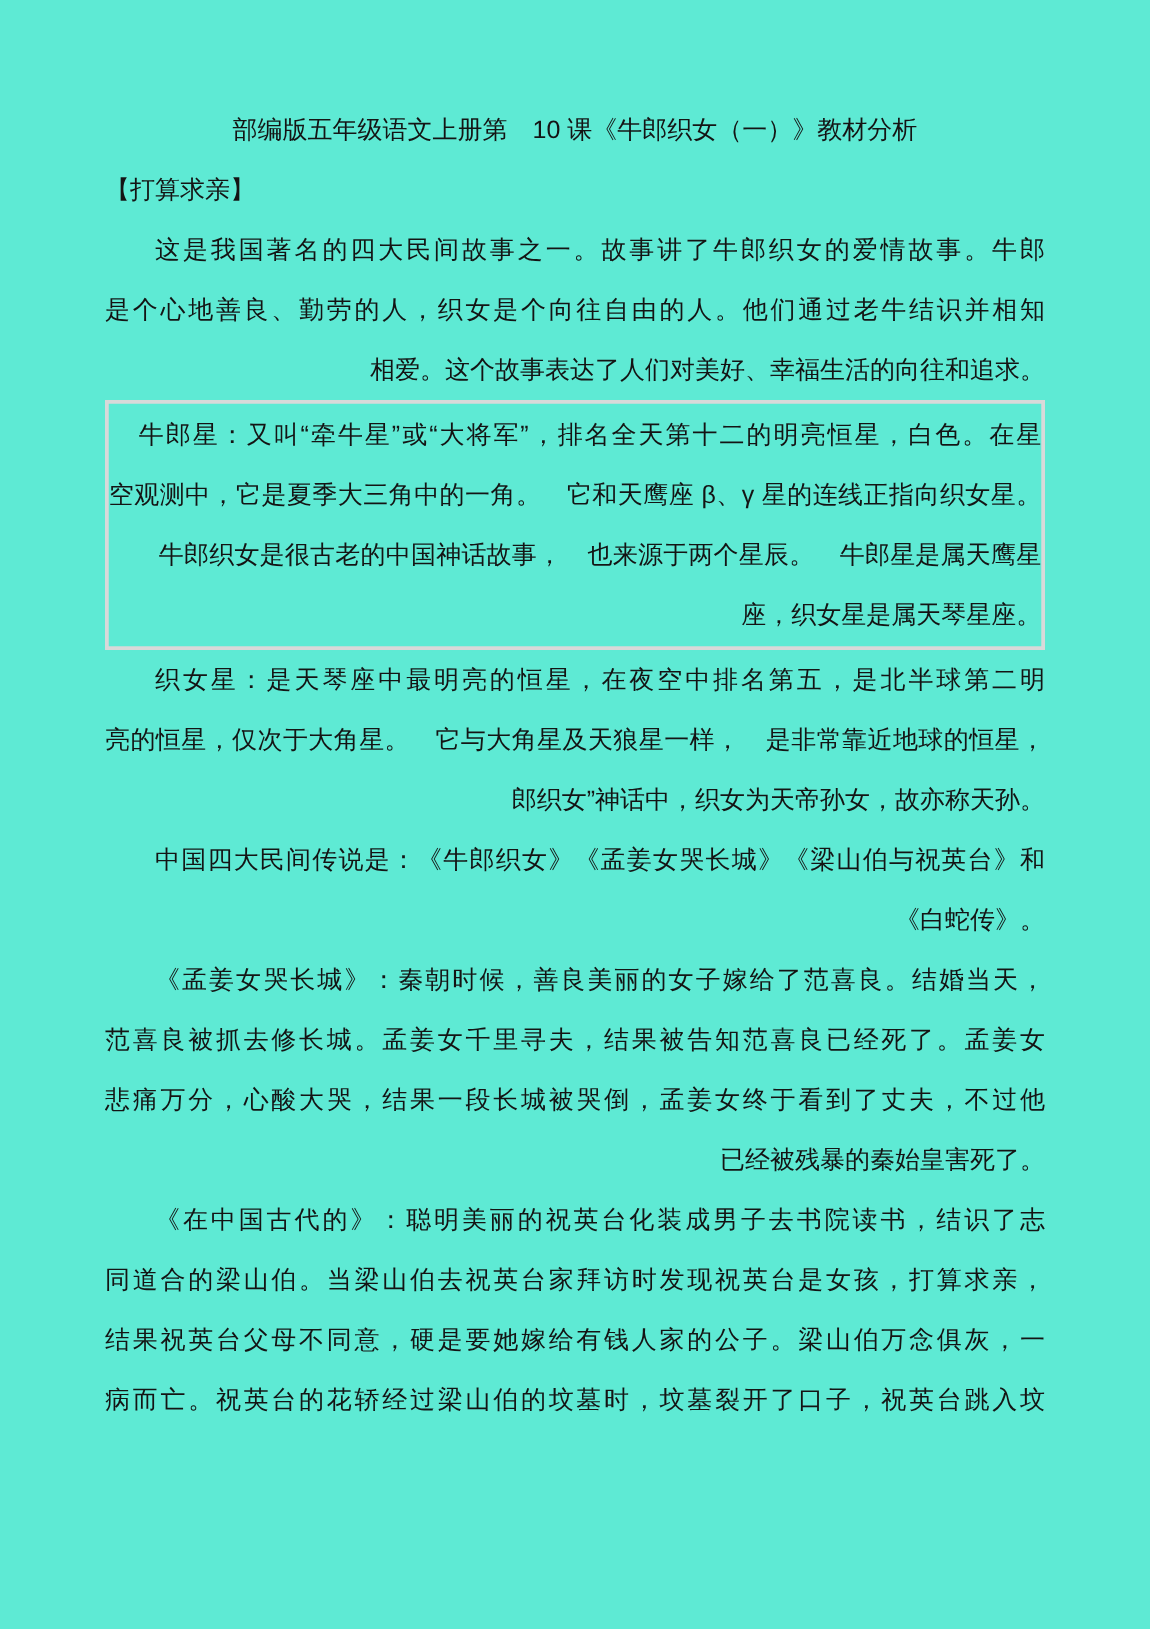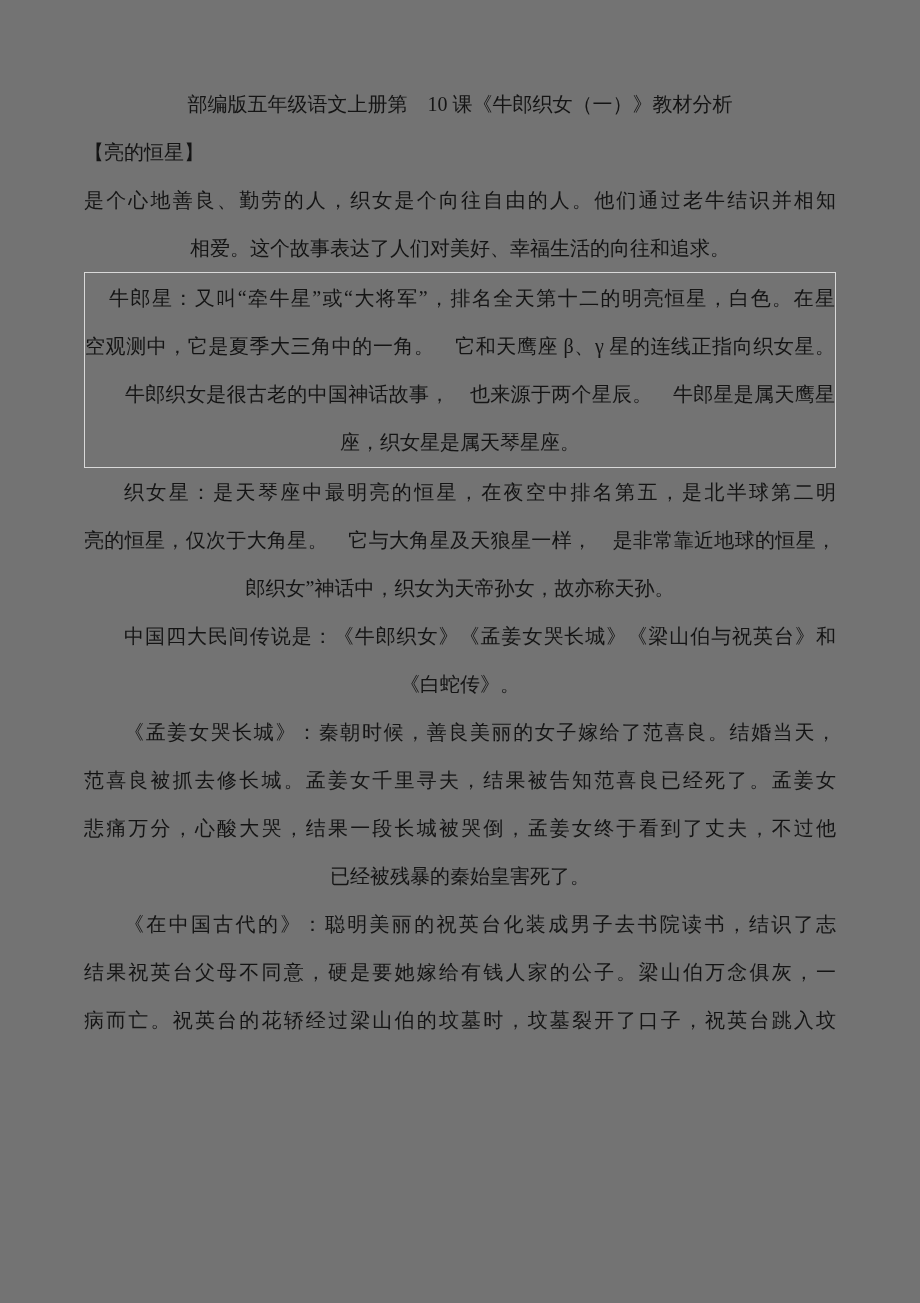--- a/index.html
+++ b/index.html
@@ -4,23 +4,23 @@
 <style>
   html, body {
     margin: 0;
     padding: 0;
     background: #ffffff;
   }
   .page {
     position: relative;
     width: 920px;
     height: 1303px;
-    background: #737373;
+    background: #5eead4;
     color: #141414;
-    font-family: Liberation Serif, serif;
+    font-family: Liberation Sans, sans-serif;
     overflow: hidden;
   }
   .content {
     position: absolute;
     left: 84px;
     top: 80px;
     width: 752px;
   }
   .doc-title {
     height: 48px;
@@ -35,41 +35,42 @@
     line-height: 48px;
     font-size: 20px;
     text-align: left;
     overflow: hidden;
   }
   .line {
     height: 48px;
     line-height: 48px;
     font-size: 20px;
     overflow: hidden;
-    text-align: center;
+    text-align: right;
   }
   .line.flush {
     text-align: justify;
     text-align-last: justify;
     text-justify: inter-ideograph;
   }
   .box {
-    border: 1px solid #14532d;
+    border: 3px solid #14532d;
     padding: 1px 0;
   }
 </style>
 </head>
 <body>
 
 <div class="page">
   <div class="content">
     <div class="doc-title">部编版五年级语文上册第　10 课《牛郎织女（一）》教材分析</div>
-    <div class="section-heading">【亮的恒星】</div>
+    <div class="section-heading">【打算求亲】</div>
     <div id="doc-body">
         <div>
+          <div class="line flush" style="text-indent: 2em;">这是我国著名的四大民间故事之一。故事讲了牛郎织女的爱情故事。牛郎</div>
           <div class="line flush">是个心地善良、勤劳的人，织女是个向往自由的人。他们通过老牛结识并相知</div>
           <div class="line">相爱。这个故事表达了人们对美好、幸福生活的向往和追求。</div>
         </div>
         <div class="box" style="border-color: rgb(217, 217, 217);">
           <div>
             <div class="line flush" style="text-indent: 1.2em;">牛郎星：又叫“牵牛星”或“大将军”，排名全天第十二的明亮恒星，白色。在星</div>
             <div class="line flush">空观测中，它是夏季大三角中的一角。　它和天鹰座 β、γ 星的连线正指向织女星。</div>
           </div>
           <div>
             <div class="line flush" style="text-indent: 2em;">牛郎织女是很古老的中国神话故事，　也来源于两个星辰。　牛郎星是属天鹰星</div>
@@ -86,18 +87,19 @@
           <div class="line">《白蛇传》。</div>
         </div>
         <div>
           <div class="line flush" style="text-indent: 2em;">《孟姜女哭长城》：秦朝时候，善良美丽的女子嫁给了范喜良。结婚当天，</div>
           <div class="line flush">范喜良被抓去修长城。孟姜女千里寻夫，结果被告知范喜良已经死了。孟姜女</div>
           <div class="line flush">悲痛万分，心酸大哭，结果一段长城被哭倒，孟姜女终于看到了丈夫，不过他</div>
           <div class="line">已经被残暴的秦始皇害死了。</div>
         </div>
         <div>
           <div class="line flush" style="text-indent: 2em;">《在中国古代的》：聪明美丽的祝英台化装成男子去书院读书，结识了志</div>
+          <div class="line flush">同道合的梁山伯。当梁山伯去祝英台家拜访时发现祝英台是女孩，打算求亲，</div>
           <div class="line flush">结果祝英台父母不同意，硬是要她嫁给有钱人家的公子。梁山伯万念俱灰，一</div>
           <div class="line flush">病而亡。祝英台的花轿经过梁山伯的坟墓时，坟墓裂开了口子，祝英台跳入坟</div>
         </div>
       </div>
   </div>
 </div>
 
 </body></html>

